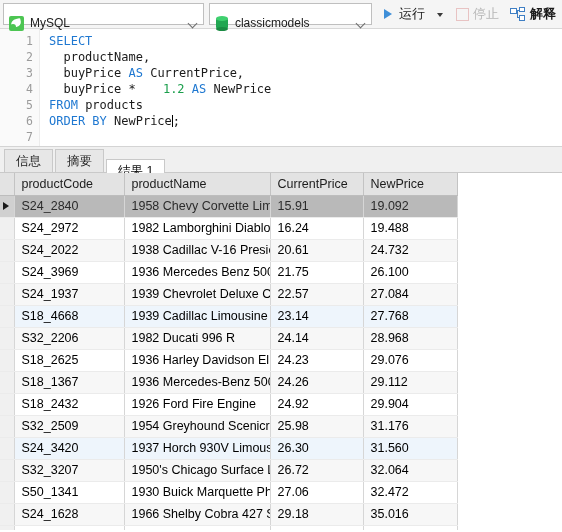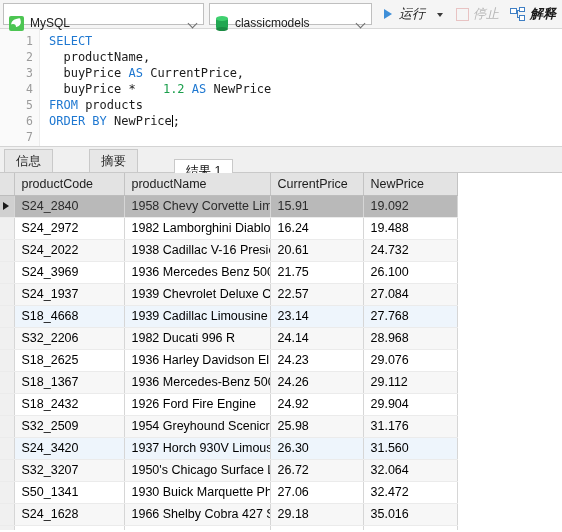--- a/index.html
+++ b/index.html
@@ -104,21 +104,20 @@
 
   .tool-btn {
     display: flex;
     align-items: center;
     gap: 4px;
     height: 24px;
     padding: 0 3px;
     font-size: 13px;
     color: #1b1b1b;
     white-space: nowrap;
-    font-style: italic;
   }
   .tool-btn.disabled { color: #b6b6b6; }
   .play-icon {
     width: 15px; height: 15px;
     position: relative;
     flex: none;
   }
   .play-icon::after {
     content: "";
     position: absolute;
@@ -221,21 +220,20 @@
   }
 
   
   .tabs {
     height: 26px;
     background: #f0f0f0;
     display: flex;
     align-items: flex-end;
     border-bottom: 1px solid #c9c9c9;
     padding-left: 4px;
-    gap: 34px;
   }
   .tab {
     height: 23px;
     line-height: 22px;
     padding: 0 11px;
     font-size: 12.5px;
     color: #222222;
     background: #e7e7e7;
     border: 1px solid #c9c9c9;
     border-bottom: none;

